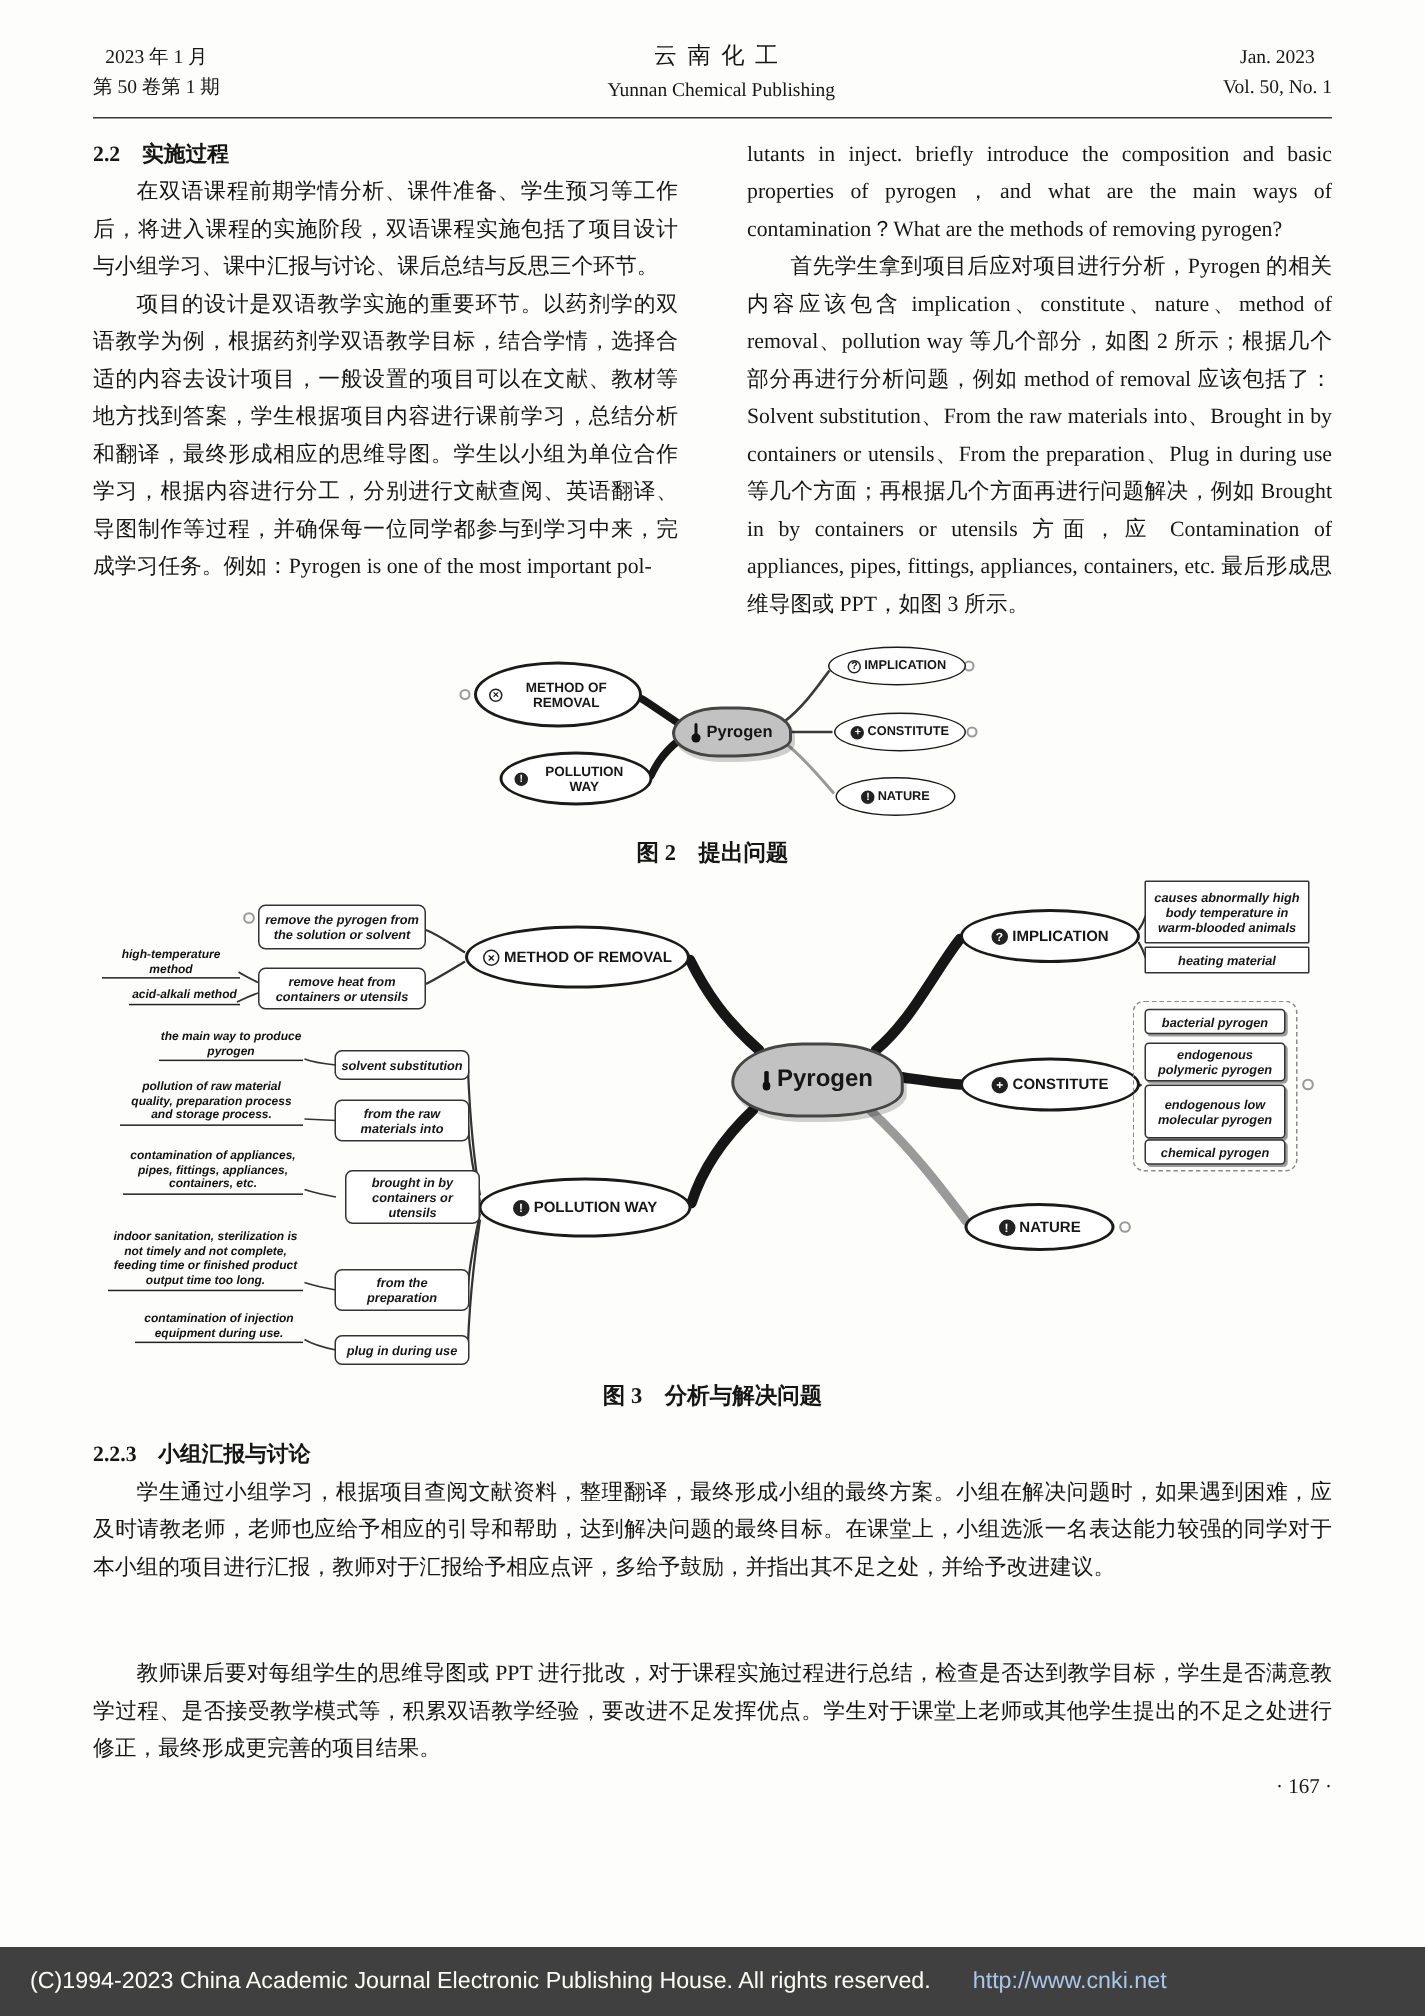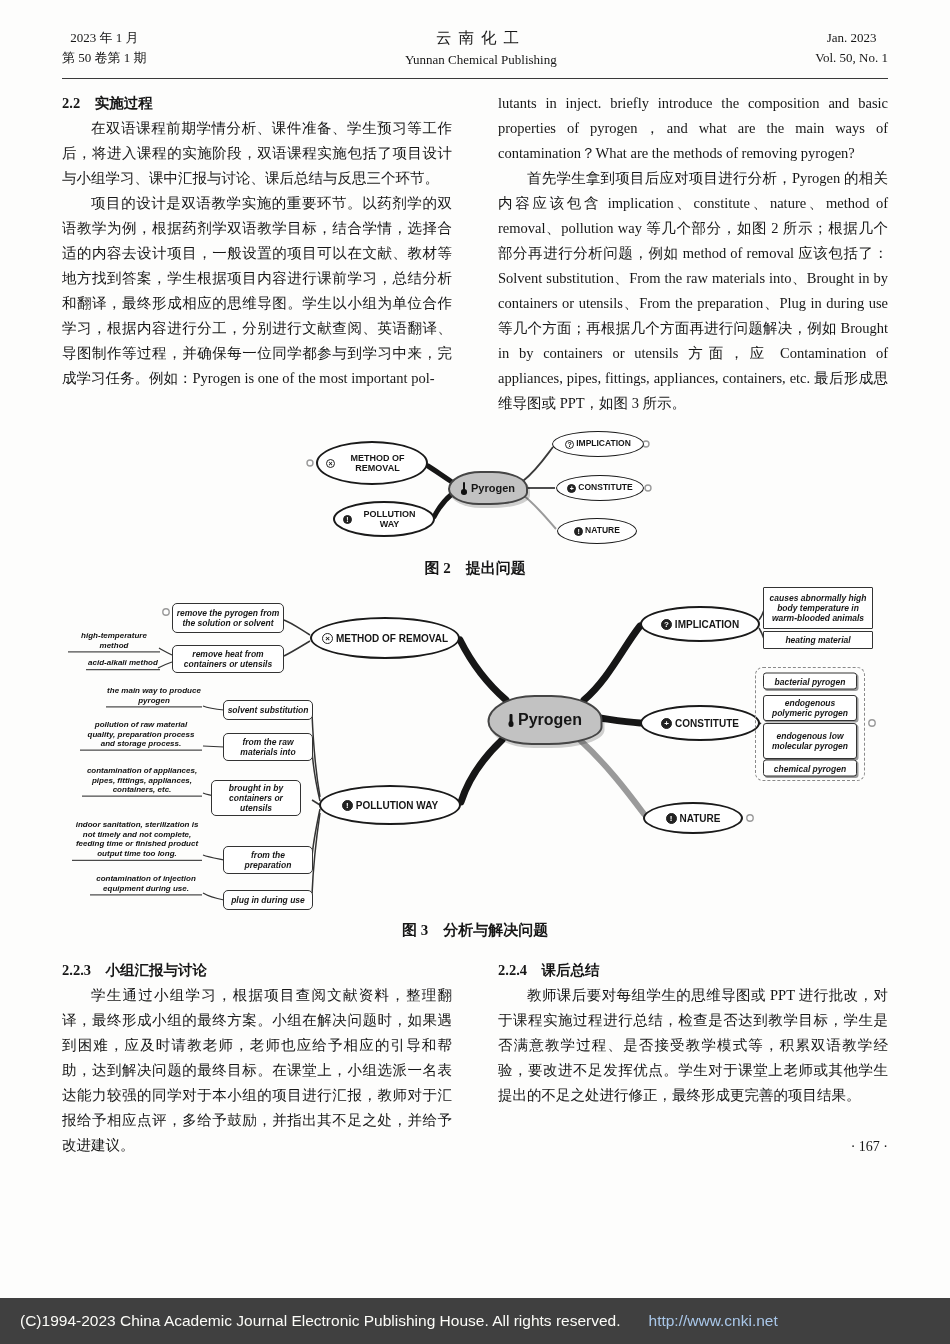--- a/index.html
+++ b/index.html
@@ -15,21 +15,21 @@
   .hblock { text-align: center; line-height: 1.55; }
   .hblock .cn-title { font-size: 15.5px; letter-spacing: 7px; }
   .hrule { margin: 2px 62px 0; border-top: 1.6px solid #3a3a3a; }
   
   .cols { display: flex; gap: 46px; padding: 12px 62px 0; }
   .col { flex: 1; font-size: 14.5px; line-height: 25px; text-align: justify; }
   .col p, .col h3 { margin: 0; font-size: 14.5px; }
   .sec-title { font-weight: bold; }
   .para { text-indent: 2em; }
   .para.noindent { text-indent: 0; }
-  .pagenum { text-align: right; margin-top: 26px; font-size: 14px; }
+  .pagenum { text-align: right; font-size: 14px; }
   
   .figure { position: relative; margin: 10px 62px 0; }
   .figure svg.conn { position: absolute; left: 0; top: 0; }
   .abs { position: absolute; transform: translate(-50%, -50%); }
   .cloud { background: #c2c2c2; border: 2px solid #454545;
     border-radius: 48% 52% 55% 45% / 62% 58% 42% 55%;
     display: flex; align-items: center; justify-content: center; gap: 4px;
     font-family: "Liberation Sans", sans-serif; font-weight: bold;
     box-shadow: 2px 3px 0 rgba(0,0,0,0.18); }
   .ellipse { background: #fff; border: 2px solid #1a1a1a; border-radius: 50%;
@@ -182,21 +182,21 @@
     <div class="abs bx" style="left:166px; top:71px; width:112px; height:28px;">remove heat from containers or utensils</div>
     <div class="lnote" style="right:728px; top:54px; width:92px;">high-temperature method</div>
     <div class="lnote" style="right:728px; top:76px; width:74px;">acid-alkali method</div>
 
     <div class="abs ellipse f10" style="left:328px; top:217px; width:142px; height:40px;">
       <span class="nicon dark">!</span>
       <span>POLLUTION WAY</span>
     </div>
     <div class="abs bx" style="left:206px; top:122px; width:90px; height:20px;">solvent substitution</div>
     <div class="abs bx" style="left:206px; top:159px; width:90px; height:28px;">from the raw materials into</div>
-    <div class="abs bx" style="left:194px; top:210px; width:90px; height:36px;">brought in by containers or utensils</div>
+    <div class="abs bx" style="left:213px; top:210px; width:90px; height:36px;">brought in by containers or utensils</div>
     <div class="abs bx" style="left:206px; top:272px; width:90px; height:28px;">from the preparation</div>
     <div class="abs bx" style="left:206px; top:312px; width:90px; height:20px;">plug in during use</div>
     <div class="lnote" style="right:686px; top:109px; width:96px;">the main way to produce pyrogen</div>
     <div class="lnote" style="right:686px; top:147px; width:122px;">pollution of raw material quality, preparation process and storage process.</div>
     <div class="lnote" style="right:686px; top:193px; width:120px;">contamination of appliances, pipes, fittings, appliances, containers, etc.</div>
     <div class="lnote" style="right:686px; top:252px; width:130px;">indoor sanitation, sterilization is not timely and not complete, feeding time or finished product output time too long.</div>
     <div class="lnote" style="right:686px; top:297px; width:112px;">contamination of injection equipment during use.</div>
 
     <div class="abs cloud" style="left:483px; top:132px; width:115px; height:50px; font-size:16px;">
       <span class="therm"></span>
@@ -221,27 +221,26 @@
     <div class="abs bx shadow" style="left:748px; top:180px; width:94px; height:17px;">chemical pyrogen</div>
 
     <div class="abs ellipse f10" style="left:631px; top:230px; width:100px; height:32px;">
       <span class="nicon dark">!</span>
       <span>NATURE</span>
     </div>
 
     <div class="figcap">图 3　分析与解决问题</div>
   </div>
 
-  <div class="cols" style="padding-top:18px;">
+  <div class="cols" style="padding-top:18px;flex-direction:column;">
     <div class="col">
       <h3 class="sec-title">2.2.3　小组汇报与讨论</h3>
       <p class="para">学生通过小组学习，根据项目查阅文献资料，整理翻译，最终形成小组的最终方案。小组在解决问题时，如果遇到困难，应及时请教老师，老师也应给予相应的引导和帮助，达到解决问题的最终目标。在课堂上，小组选派一名表达能力较强的同学对于本小组的项目进行汇报，教师对于汇报给予相应点评，多给予鼓励，并指出其不足之处，并给予改进建议。</p>
     </div>
     <div class="col">
-      <h3 class="sec-title">2.2.4　课后总结</h3>
       <p class="para">教师课后要对每组学生的思维导图或 PPT 进行批改，对于课程实施过程进行总结，检查是否达到教学目标，学生是否满意教学过程、是否接受教学模式等，积累双语教学经验，要改进不足发挥优点。学生对于课堂上老师或其他学生提出的不足之处进行修正，最终形成更完善的项目结果。</p>
       <div class="pagenum">· 167 ·</div>
     </div>
   </div>
 
   <div class="footer">
     <span>(C)1994-2023 China Academic Journal Electronic Publishing House. All rights reserved.</span>
     <a href="#">http://www.cnki.net</a>
   </div>
 

